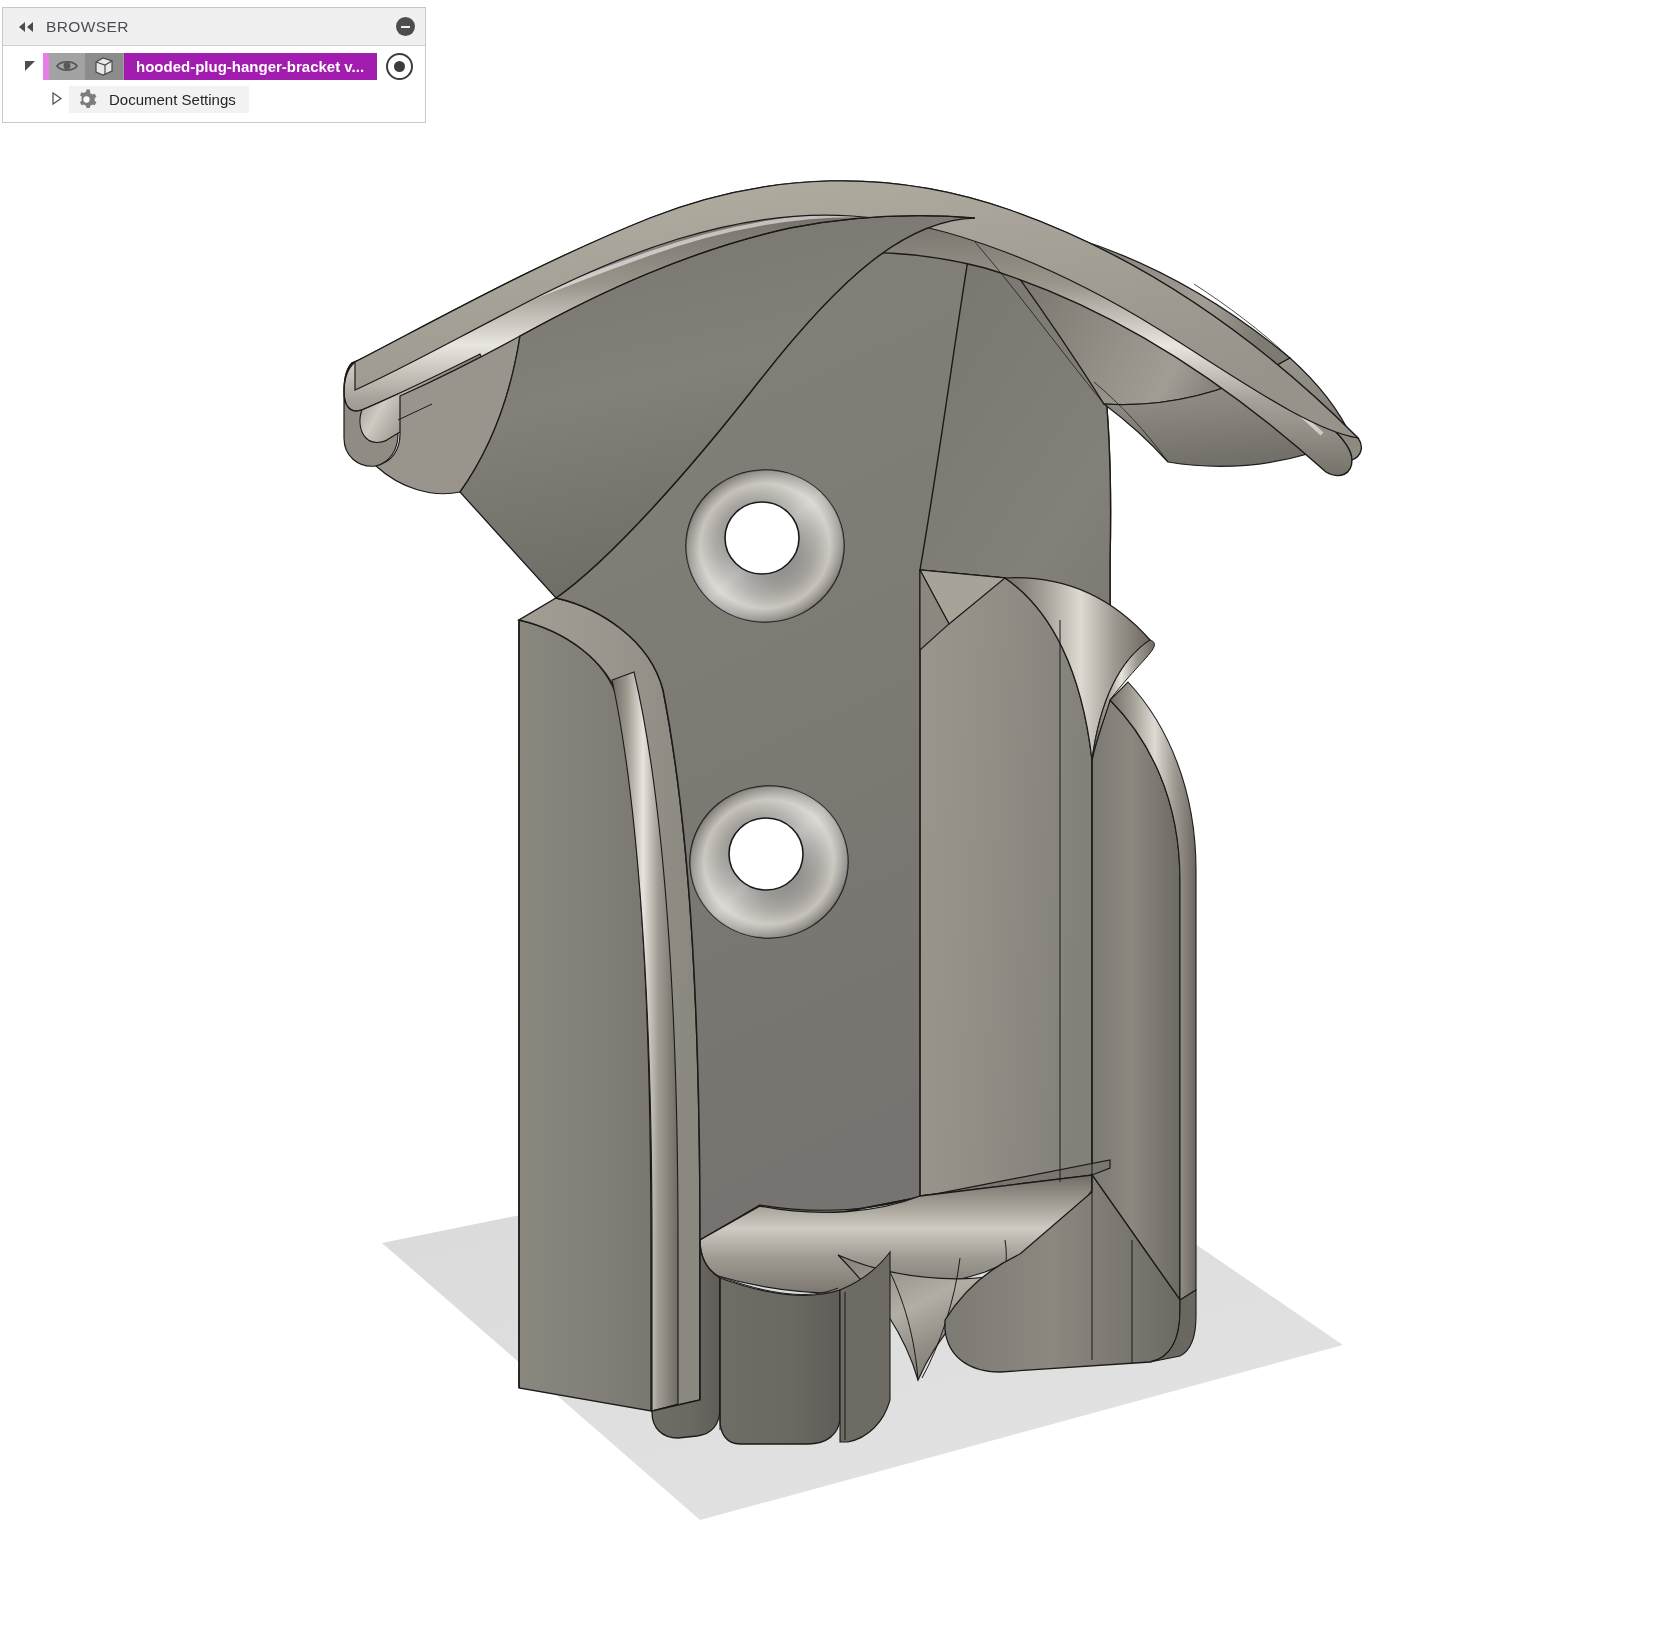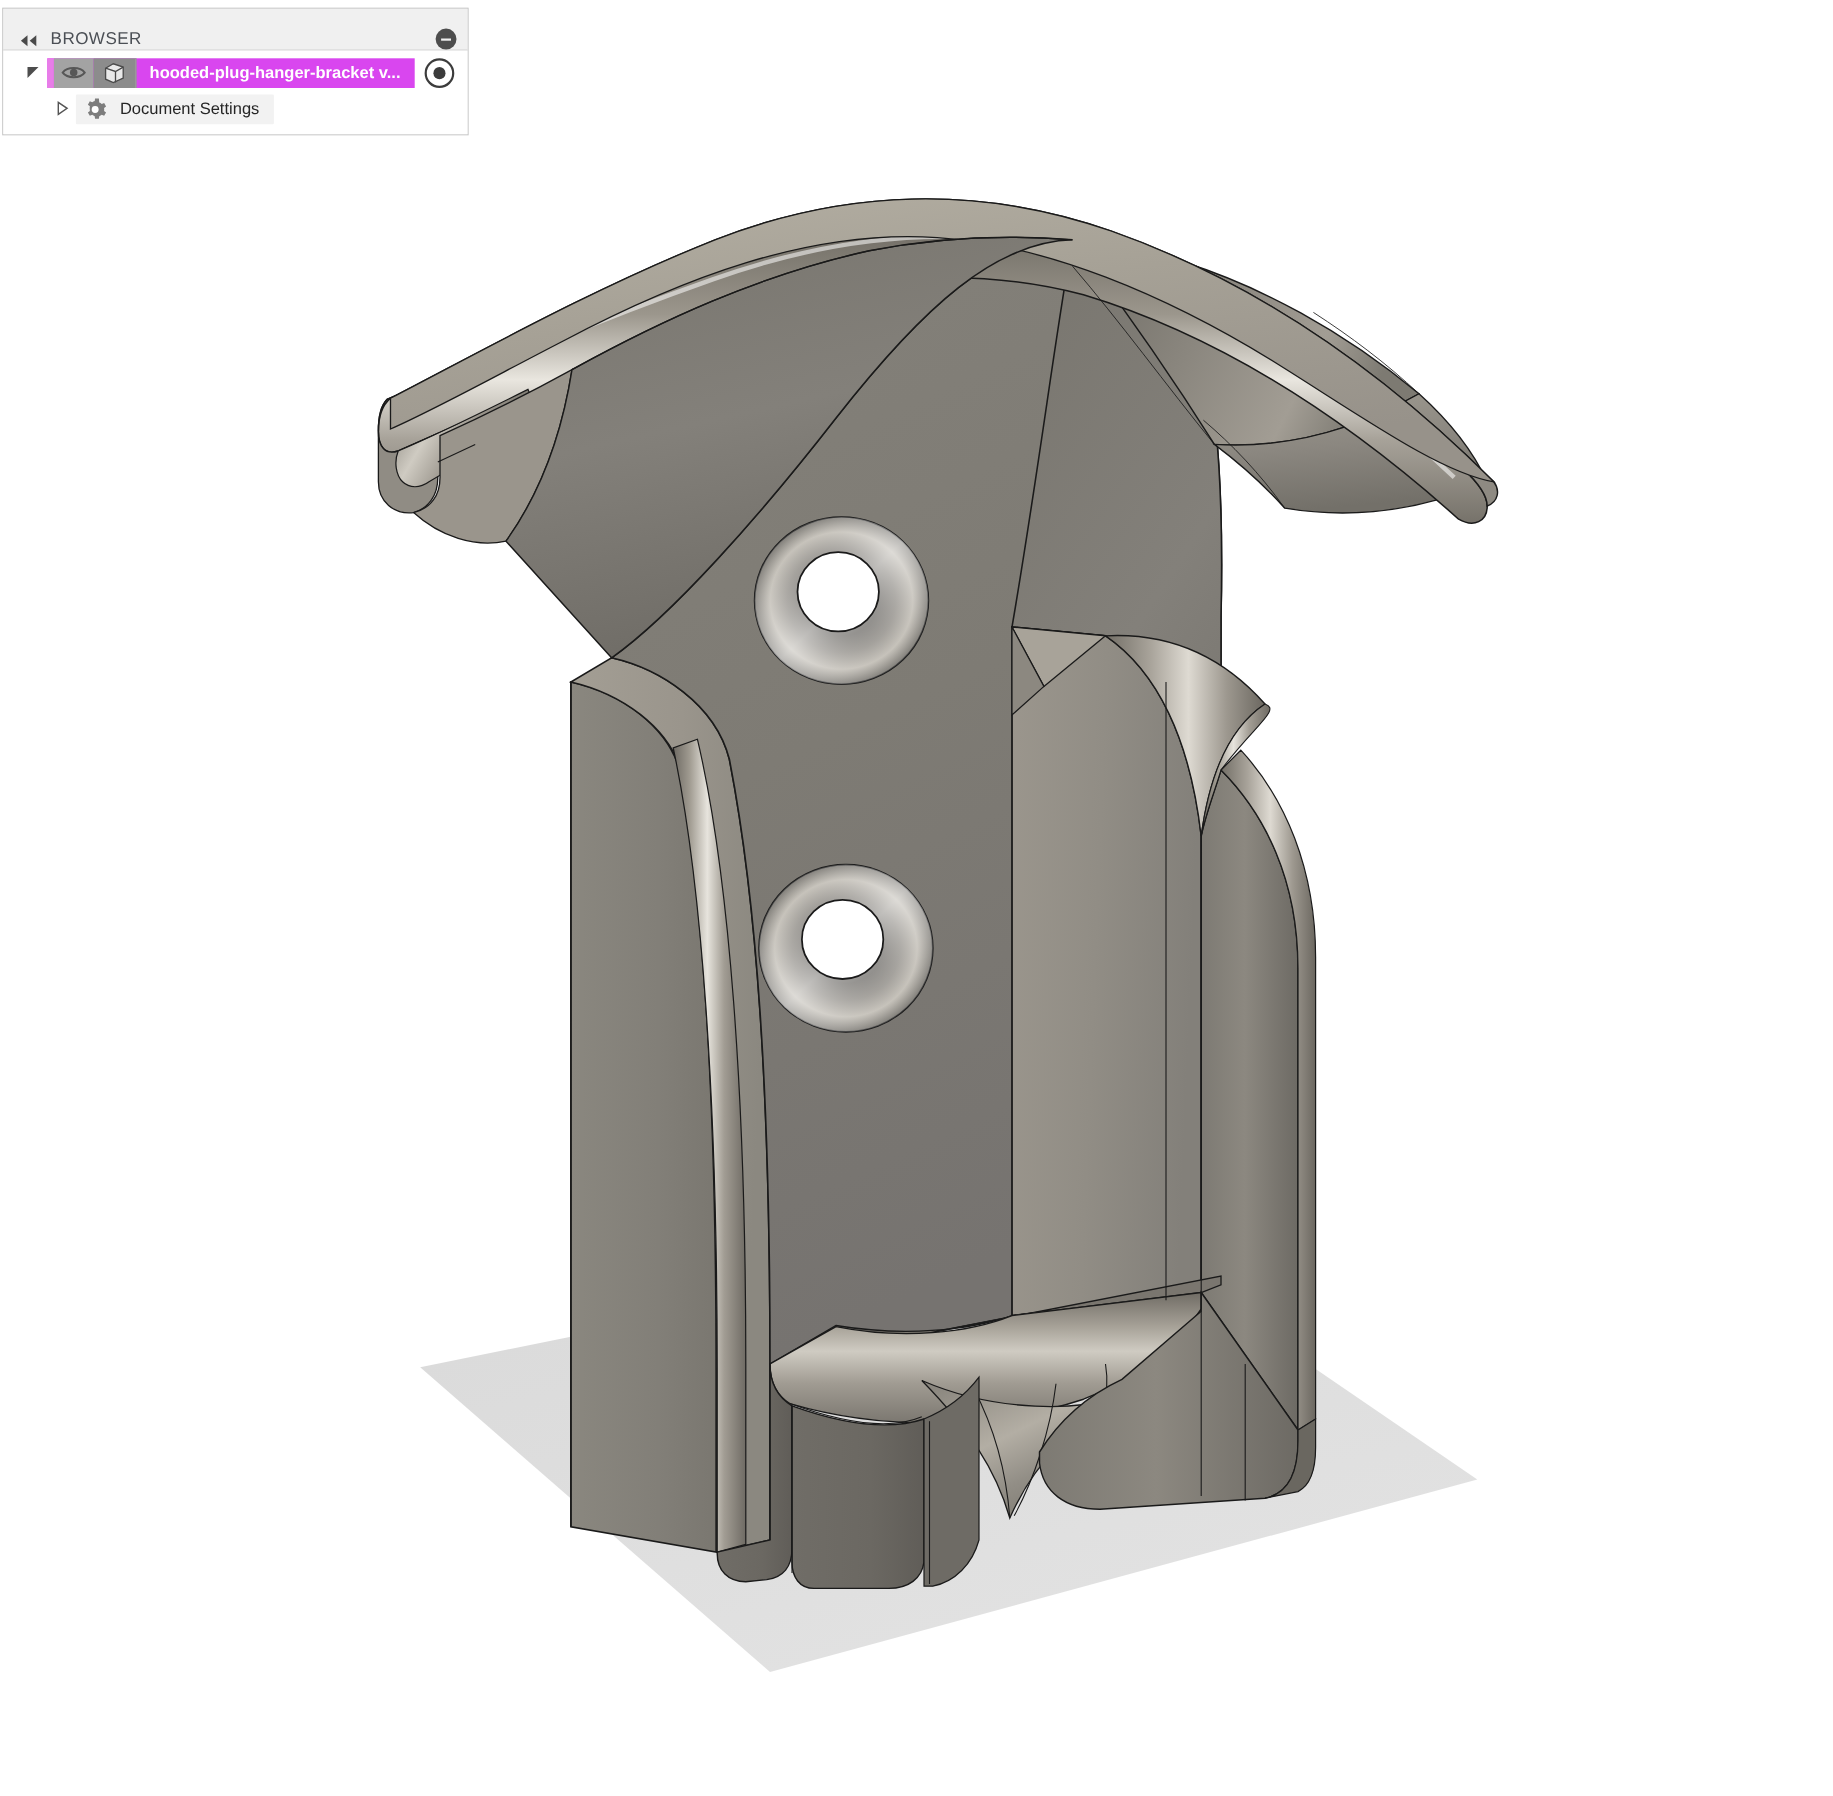--- a/index.html
+++ b/index.html
@@ -22,21 +22,21 @@
   
   #browser-panel{
     position:absolute;left:2px;top:7px;width:424px;
     background:#f0f0f0;
     border:1px solid #c8c8c8;
     box-sizing:border-box;
     user-select:none;
   }
   #browser-header{
     height:38px;
-    display:flex;align-items:flex-end;
+    display:flex;align-items:center;
     background:#f0f0f0;
     border-bottom:1px solid #d2d2d2;
     padding:0 10px 0 12px;
     box-sizing:border-box;
   }
   .collapse-arrows{
     width:22px;height:16px;flex:0 0 auto;
     display:flex;align-items:center;justify-content:center;
     color:#4a4a4a;
     font-size:13px;letter-spacing:-2px;line-height:1;
@@ -94,21 +94,21 @@
   .pinkbar{width:6px;height:27px;background:#e87de8;flex:0 0 auto;}
   .cubecell{
     width:38px;height:27px;background:#8c8c8c;flex:0 0 auto;
     display:flex;align-items:center;justify-content:center;
     border-right:1px solid #9e9e9e;
   }
   .eyecell-root{
     width:36px;height:27px;flex:0 0 auto;background:#a3a3a3;
     display:flex;align-items:center;justify-content:center;cursor:pointer;
   }
-  .rootchip{display:flex;align-items:center;height:27px;background:#d946ef;}
+  .rootchip{display:flex;align-items:center;height:27px;background:#a21caf;}
   .radio-out{
     width:23px;height:23px;border-radius:50%;
     border:2px solid #3c3c3c;background:#ffffff;
     display:flex;align-items:center;justify-content:center;
     margin-left:9px;cursor:pointer;flex:0 0 auto;
   }
   .radio-in{width:11px;height:11px;border-radius:50%;background:#3c3c3c;}
 </style>
 </head>
 <body>

